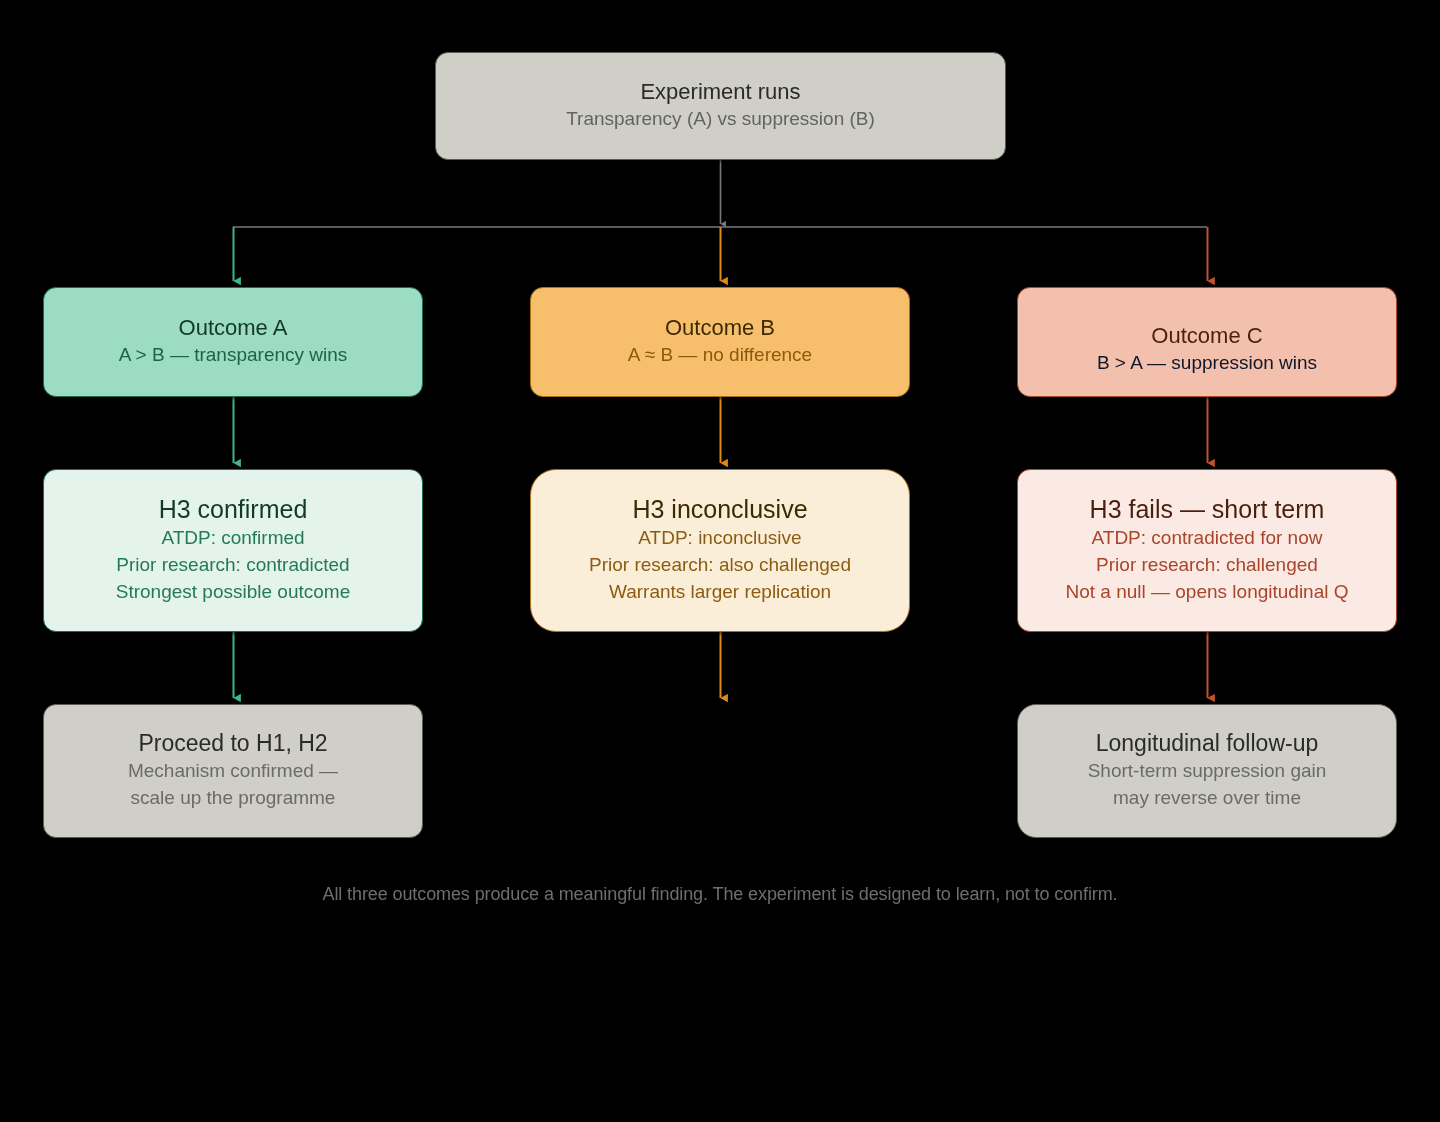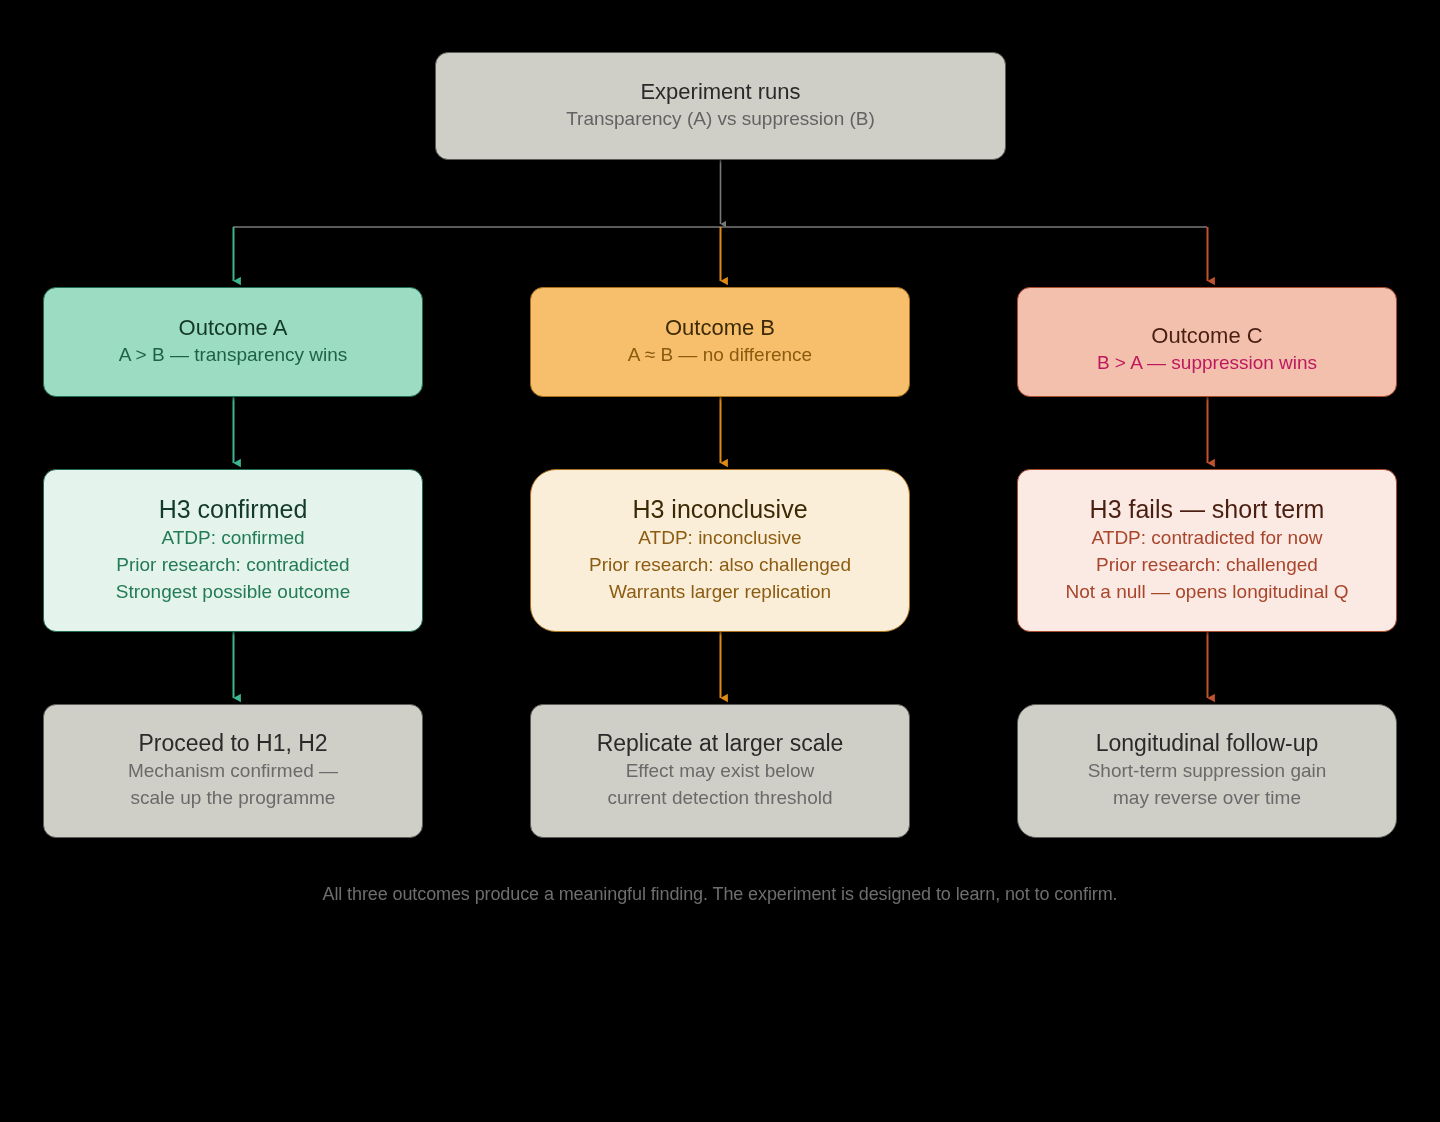--- a/index.html
+++ b/index.html
@@ -85,21 +85,21 @@
   }
   .node.amberStrong .title { color: #3d2a08; }
   .node.amberStrong .sub   { color: #8a5a10; }
 
   
   .node.redStrong {
     background: #f3c0ae;
     border-color: #a84a2c;
   }
   .node.redStrong .title { color: #4a1f11; margin-top: 16px; }
-  .node.redStrong .sub   { color: #be185d; }
+  .node.redStrong .sub   { color: #0f172a; }
 
   
   .node.greenLight {
     background: #e4f4ec;
     border-color: #1f6b52;
   }
   .node.greenLight .title { color: #13392b; font-size: 25px; }
   .node.greenLight .sub   { color: #237a57; }
 
   .node.amberLight {
@@ -250,25 +250,20 @@
     <div class="sub">Prior research: challenged</div>
     <div class="sub">Not a null — opens longitudinal Q</div>
   </div>
 
   <div id="action-a" class="node grey action">
     <div class="title">Proceed to H1, H2</div>
     <div class="sub">Mechanism confirmed —</div>
     <div class="sub">scale up the programme</div>
   </div>
 
-  <div id="action-b" class="node grey action">
-    <div class="title">Replicate at larger scale</div>
-    <div class="sub">Effect may exist below</div>
-    <div class="sub">current detection threshold</div>
-  </div>
 
   <div id="action-c" class="node grey action">
     <div class="title">Longitudinal follow-up</div>
     <div class="sub">Short-term suppression gain</div>
     <div class="sub">may reverse over time</div>
   </div>
 
   <div id="footer-note">All three outcomes produce a meaningful finding. The experiment is designed to learn, not to confirm.</div>
 
 </div>

